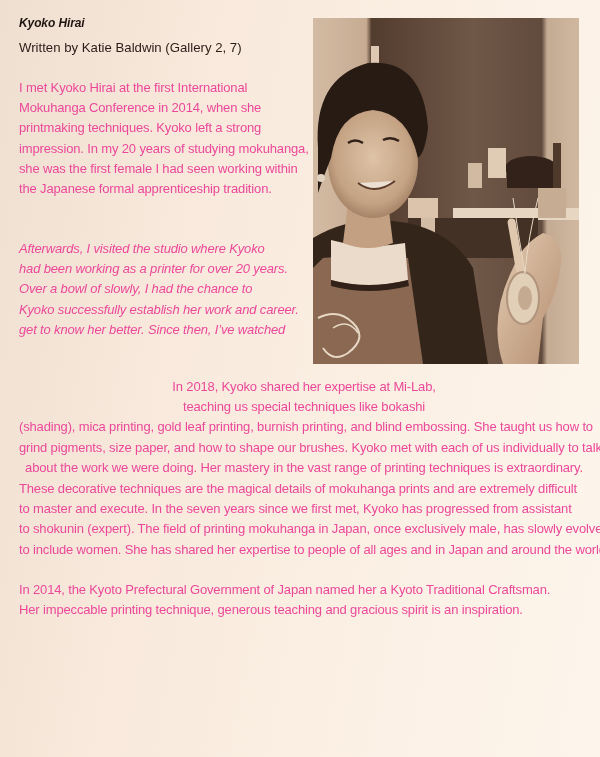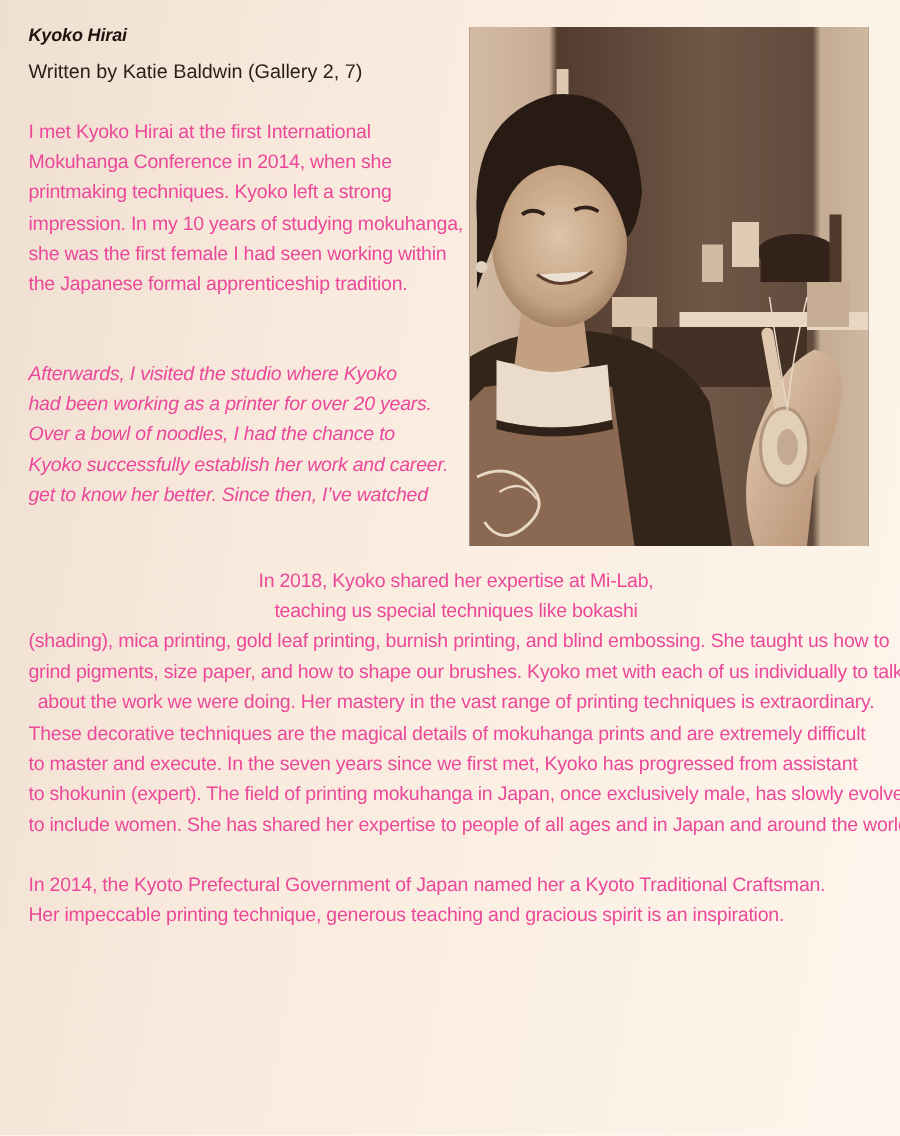--- a/index.html
+++ b/index.html
@@ -73,29 +73,29 @@
 
 <div class="label">
 
   <h1 class="title">Kyoko Hirai</h1>
   <div class="byline">Written by Katie Baldwin (Gallery 2, 7)</div>
 
   <p class="para p1">
     <span class="line">I met Kyoko Hirai at the first International</span>
     <span class="line">Mokuhanga Conference in 2014, when she</span>
     <span class="line">printmaking techniques. Kyoko left a strong</span>
-    <span class="line">impression. In my 10 years of studying mokuhanga,</span>
+    <span class="line">impression. In my 20 years of studying mokuhanga,</span>
     <span class="line">she was the first female I had seen working within</span>
     <span class="line">the Japanese formal apprenticeship tradition.</span>
   </p>
 
   <p class="para p2">
     <span class="line">Afterwards, I visited the studio where Kyoko</span>
     <span class="line">had been working as a printer for over 20 years.</span>
-    <span class="line">Over a bowl of noodles, I had the chance to</span>
+    <span class="line">Over a bowl of slowly, I had the chance to</span>
     <span class="line">Kyoko successfully establish her work and career.</span>
     <span class="line">get to know her better. Since then, I’ve watched</span>
   </p>
 
   <p class="para p3">
     <span class="line">In 2018, Kyoko shared her expertise at Mi-Lab,</span>
     <span class="line">teaching us special techniques like bokashi</span>
     <span class="line">(shading), mica printing, gold leaf printing, burnish printing, and blind embossing. She taught us how to</span>
     <span class="line">grind pigments, size paper, and how to shape our brushes. Kyoko met with each of us individually to talk</span>
     <span class="line">about the work we were doing. Her mastery in the vast range of printing techniques is extraordinary.</span>

